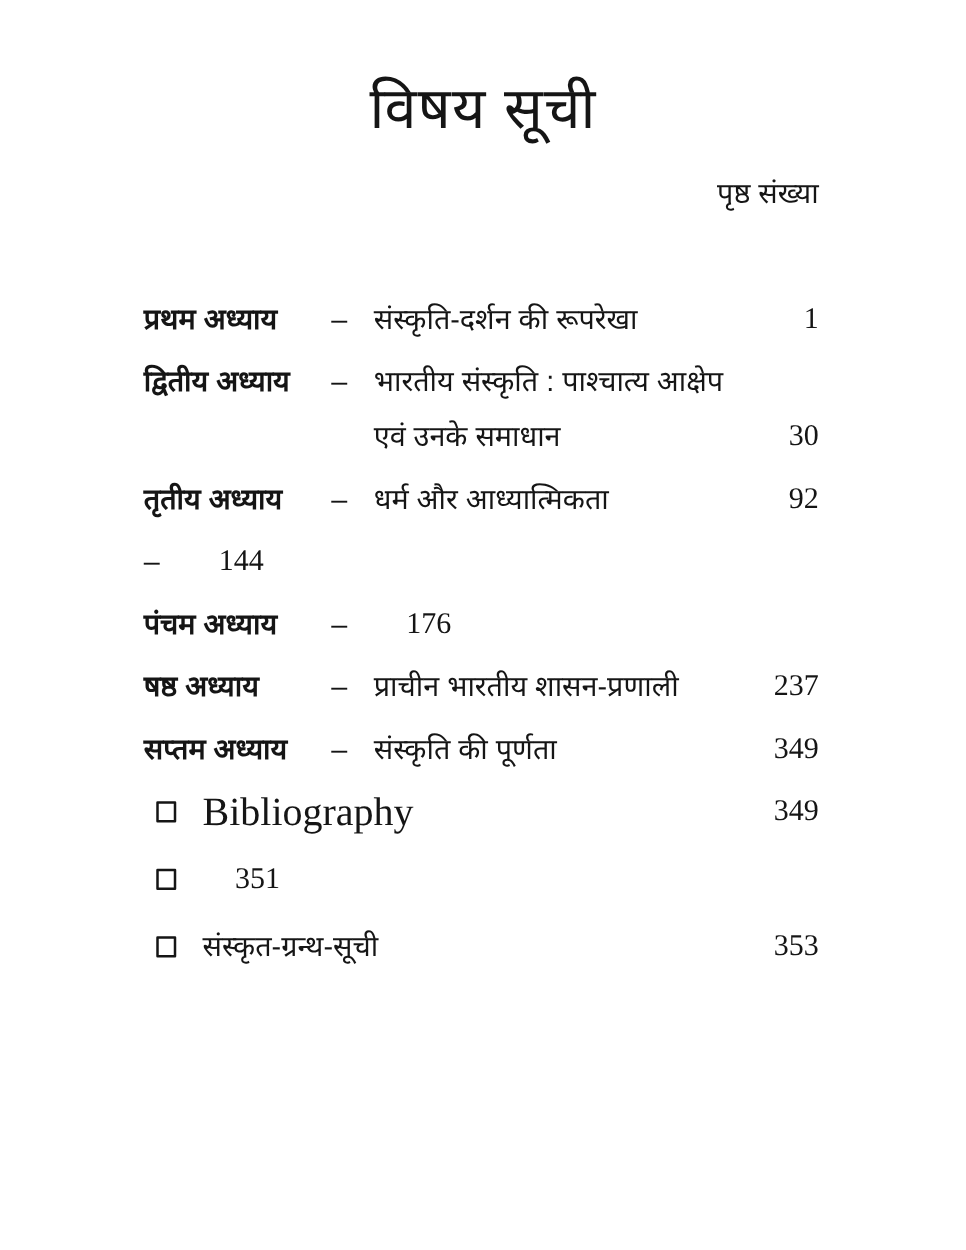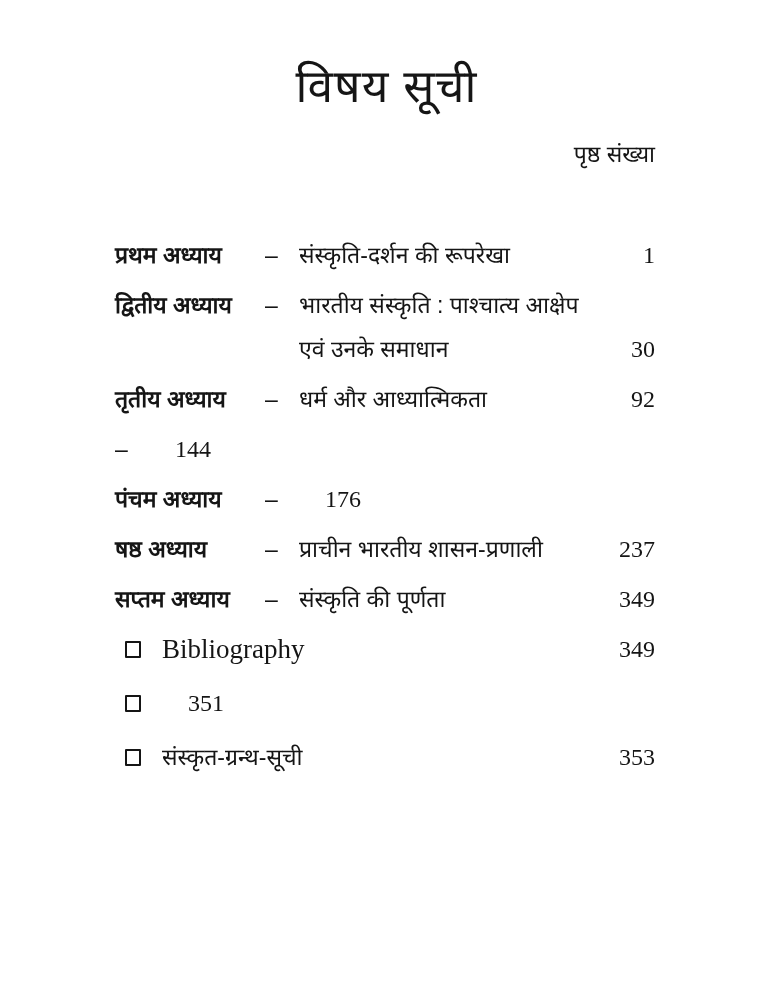--- a/index.html
+++ b/index.html
@@ -66,21 +66,21 @@
   .appendix { margin-bottom: 25px; }
   .bullet-box {
     width: 12px; height: 13px;
     box-sizing: content-box;
     border: 2.5px solid #151515;
     border-radius: 1px;
     margin: 6px 21px 0 10px;
     flex-shrink: 0;
   }
   .app-label { flex: 1; }
-  .latin { font-family: "Liberation Serif", serif; font-size: 27px; }
+  .latin { font-family: "Liberation Serif", serif; font-size: 32px; }
 </style>
 </head>
 <body>
 
 <div class="page">
 
   <div class="doc-title">विषय सूची</div>
 
   <div class="content">
 

